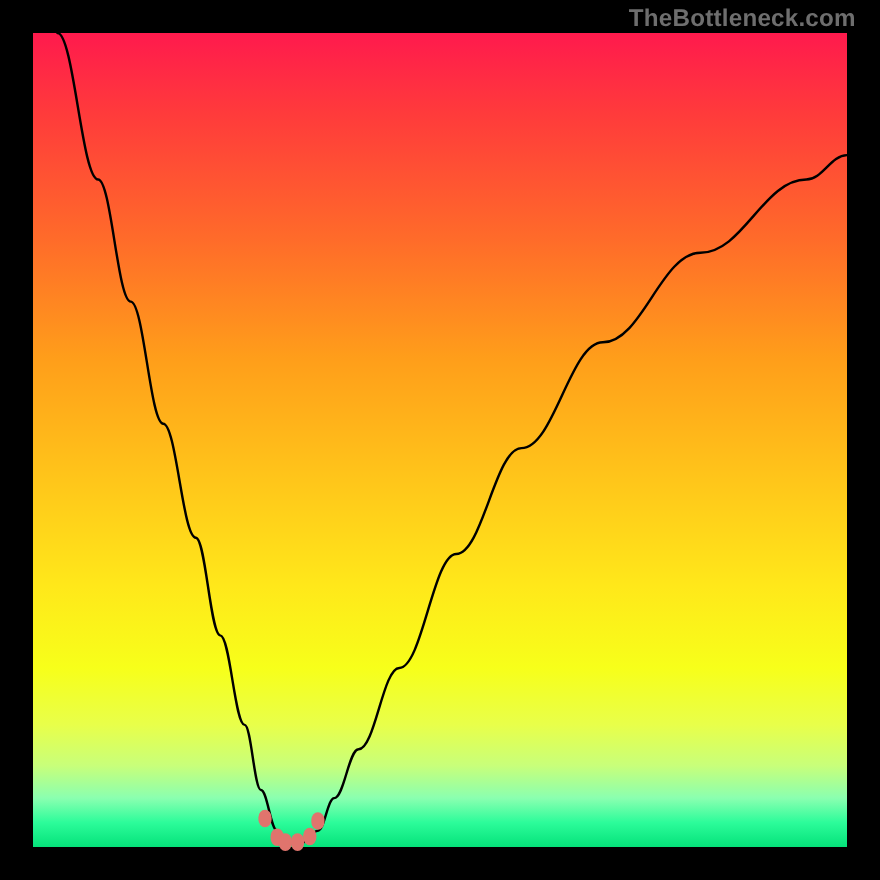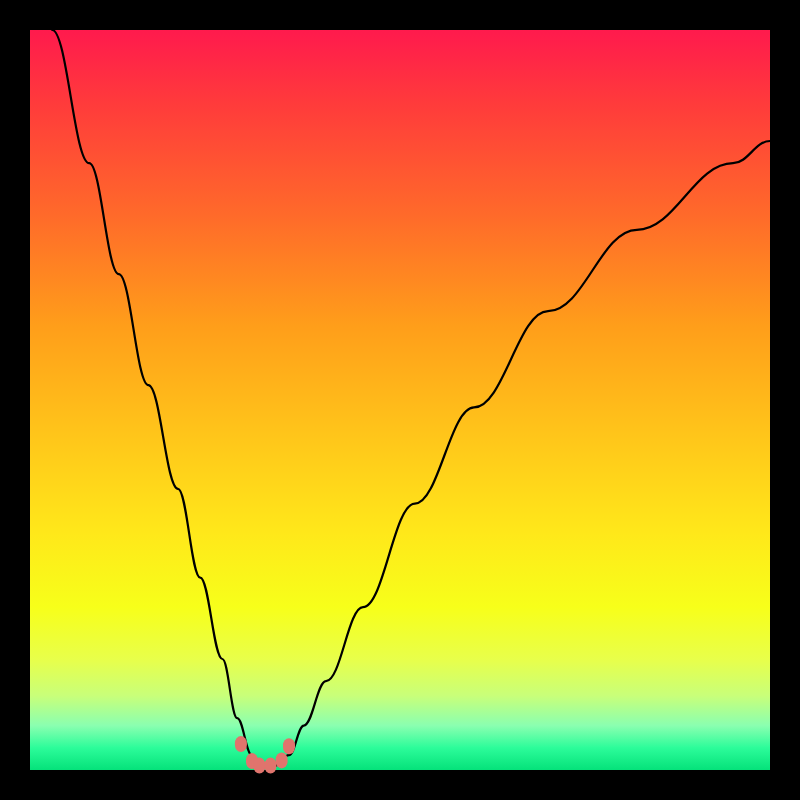--- a/index.html
+++ b/index.html
@@ -80,13 +80,14 @@
       <g id="markers">
           <rect x="204.9" y="706.1" width="12" height="16" rx="6" ry="7" class="marker"></rect>
           <rect x="216.0" y="723.1" width="12" height="16" rx="6" ry="7" class="marker"></rect>
           <rect x="223.4" y="727.6" width="12" height="16" rx="6" ry="7" class="marker"></rect>
           <rect x="234.5" y="727.6" width="12" height="16" rx="6" ry="7" class="marker"></rect>
           <rect x="245.6" y="722.4" width="12" height="16" rx="6" ry="7" class="marker"></rect>
           <rect x="253.0" y="708.3" width="12" height="16" rx="6" ry="7" class="marker"></rect>
         </g>
     </svg>
   </div>
+  <div class="watermark">TheBottleneck.com</div>
 </div>
 
 </body></html>

